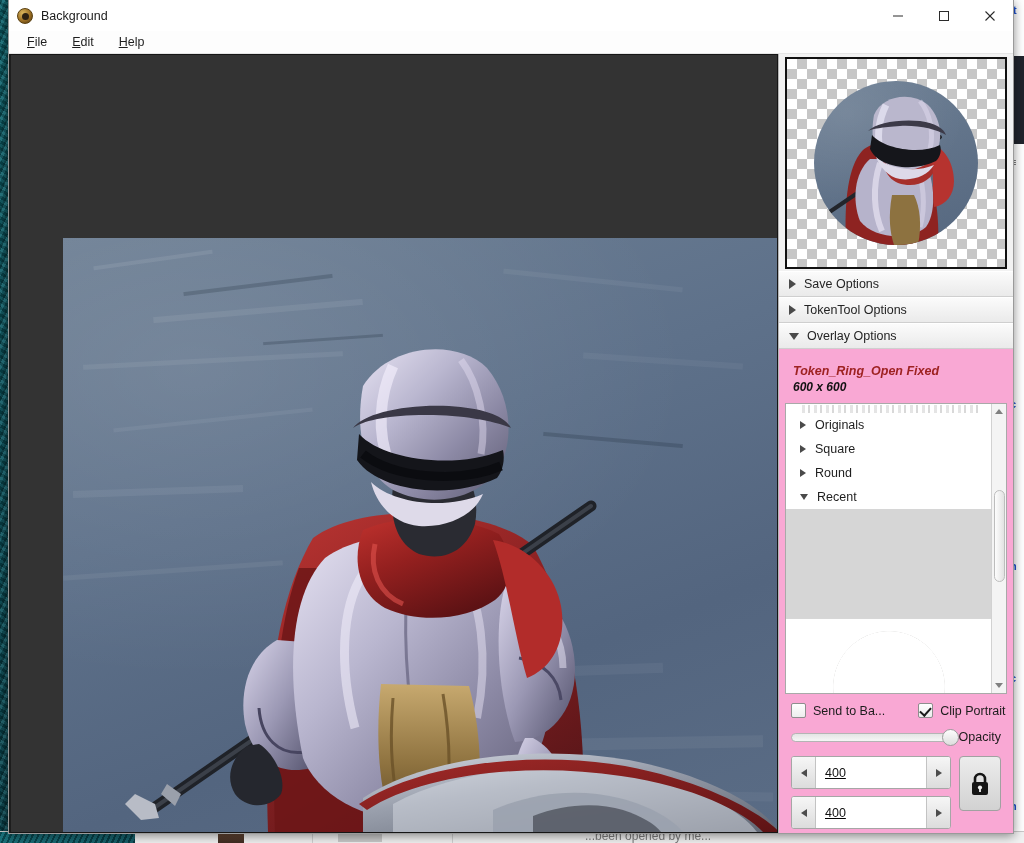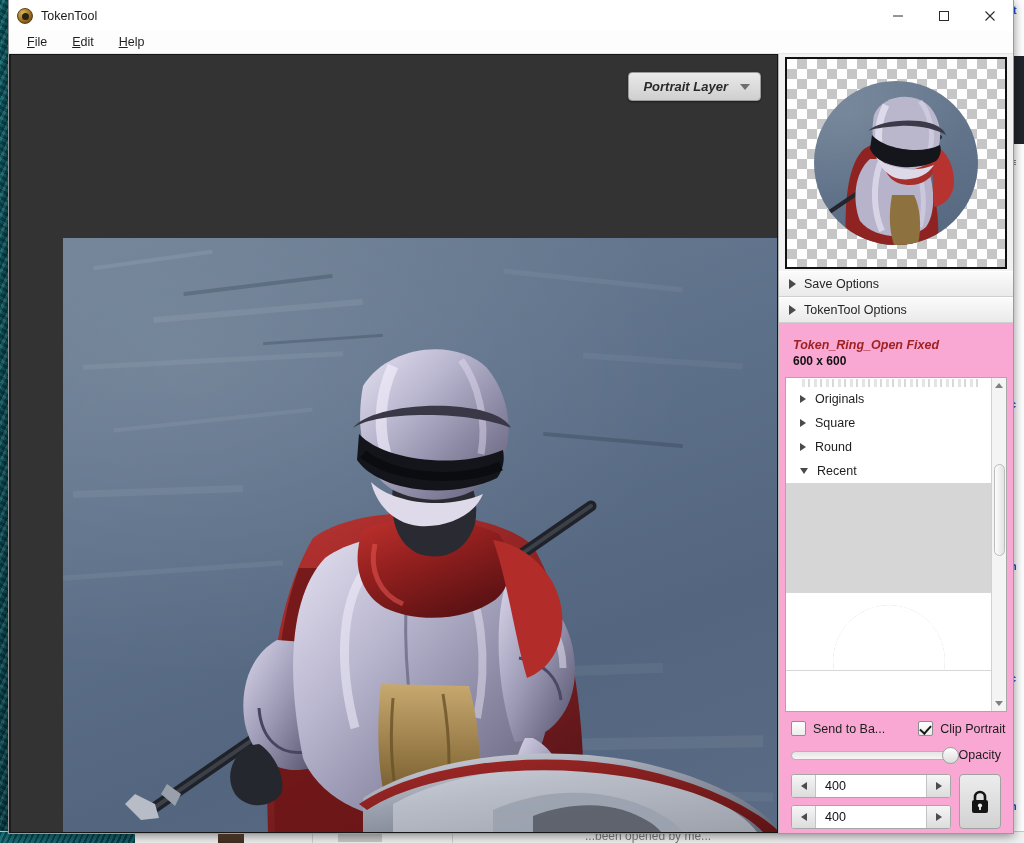--- a/index.html
+++ b/index.html
@@ -255,21 +255,21 @@
     background: #f9a8d4;
     display: flex; flex-direction: column;
     padding: 0 6px 4px 6px;
   }
   #overlay-title {
     margin: 15px 0 0 8px;
     font-size: 12.5px; font-weight: bold; font-style: italic; color: #9e2222;
   }
   #overlay-dims {
     margin: 2px 0 9px 8px;
-    font-size: 12px; font-weight: bold; color: #111;
+    font-size: 12px; font-weight: bold; font-style: italic; color: #111;
   }
 
   
   #tree-box {
     flex: 1; min-height: 0;
     background: #ffffff;
     border: 1px solid #a9a9a9;
     position: relative; overflow: hidden;
     display: flex;
   }
@@ -372,23 +372,23 @@
   }
   #opacity-label { font-size: 12.5px; color: #1c1c1c; }
 
   
   #spin-area {
     flex: none; display: flex; gap: 8px; align-items: flex-start;
     margin: 12px 0 0 6px; padding-right: 6px;
   }
   #spin-col { flex: 1; display: flex; flex-direction: column; gap: 7px; }
   .spinner {
-    display: flex; height: 24px;
+    display: flex; height: 33px;
     border: 1px solid #a6a6a6; border-radius: 3px;
-    background: #fff; overflow: hidden;
+    background: #fff; overflow: hidden; text-decoration: underline;
   }
   .spin-btn {
     width: 24px; flex: none;
     background: linear-gradient(#f6f6f6,#dcdcdc);
     display: flex; align-items: center; justify-content: center;
   }
   .spin-btn.left  { border-right: 1px solid #c3c3c3; }
   .spin-btn.right { border-left: 1px solid #c3c3c3; }
   .spin-btn .ar-l { width:0;height:0;border-top:4px solid transparent;border-bottom:4px solid transparent;border-right:6px solid #4c4c4c; }
   .spin-btn .ar-r { width:0;height:0;border-top:4px solid transparent;border-bottom:4px solid transparent;border-left:6px solid #4c4c4c; }
@@ -424,21 +424,21 @@
   <div class="bs-sep" style="left:312px;"></div>
   <div class="bs-chip" style="left:338px;width:44px;"></div>
   <div class="bs-sep" style="left:452px;"></div>
   <div class="bs-text">...been opened by me...</div>
 </div>
 
 <div id="app-window">
 
   <div id="titlebar">
     <div id="title-icon"></div>
-    <div id="title-text">TokenTool</div>
+    <div id="title-text">Background</div>
     <div id="winbtns">
       <div class="winbtn">
         <svg width="12" height="12" viewBox="0 0 12 12">
             <line x1="1" y1="6" x2="11" y2="6" stroke="#2b2b2b" stroke-width="1"></line>
           </svg>
       </div>
       <div class="winbtn">
         <svg width="12" height="12" viewBox="0 0 12 12">
             <rect x="1.5" y="1.5" width="9" height="9" fill="none" stroke="#2b2b2b" stroke-width="1"></rect>
           </svg>
@@ -567,24 +567,20 @@
           <path d="M430 572 C470 554 516 550 556 560 C588 568 610 582 620 594 L430 594 Z" fill="#9aa1ae" opacity=".85"></path>
           <path d="M470 578 C500 566 534 564 560 572 C578 578 592 586 598 594 L470 594 Z" fill="#2b2f38" opacity=".55"></path>
 
           <path d="M296 566 C356 526 466 512 562 528 C648 544 702 578 716 594 L700 594 C682 574 630 548 558 538 C464 524 360 536 304 572 Z" fill="url(#shieldred)"></path>
         </svg>
 
         <div id="canvas-ring"></div>
         <div id="canvas-ring-shadow"></div>
       </div>
 
-      <div id="layer-btn">
-        <span>Portrait Layer</span>
-        <span class="caret"></span>
-      </div>
     </div>
 
     <div id="right-panel">
 
       <div id="preview">
         <div id="preview-token">
           <div class="pt-art">
             <svg viewBox="0 0 164 164" width="164" height="164">
               <path d="M48 70 C34 86 30 120 32 164 L124 164 C126 126 118 92 104 74 C88 60 60 58 48 70 Z" fill="#8e2321"></path>
               <path d="M14 132 L126 56" stroke="#22252b" stroke-width="4" fill="none" stroke-linecap="round"></path>
@@ -607,20 +603,24 @@
       </div>
 
       <div class="acc-header">
         <span class="tri"></span>
         <span>Save Options</span>
       </div>
       <div class="acc-header">
         <span class="tri"></span>
         <span>TokenTool Options</span>
       </div>
+      <div class="acc-header">
+        <span class="tri open"></span>
+        <span>Overlay Options</span>
+      </div>
 
       <div id="overlay-body">
 
         <div id="overlay-title">Token_Ring_Open Fixed</div>
         <div id="overlay-dims">600 x 600</div>
 
         <div id="tree-box">
           <div id="tree-scroll-col">
 
             <div class="tree-cut">

